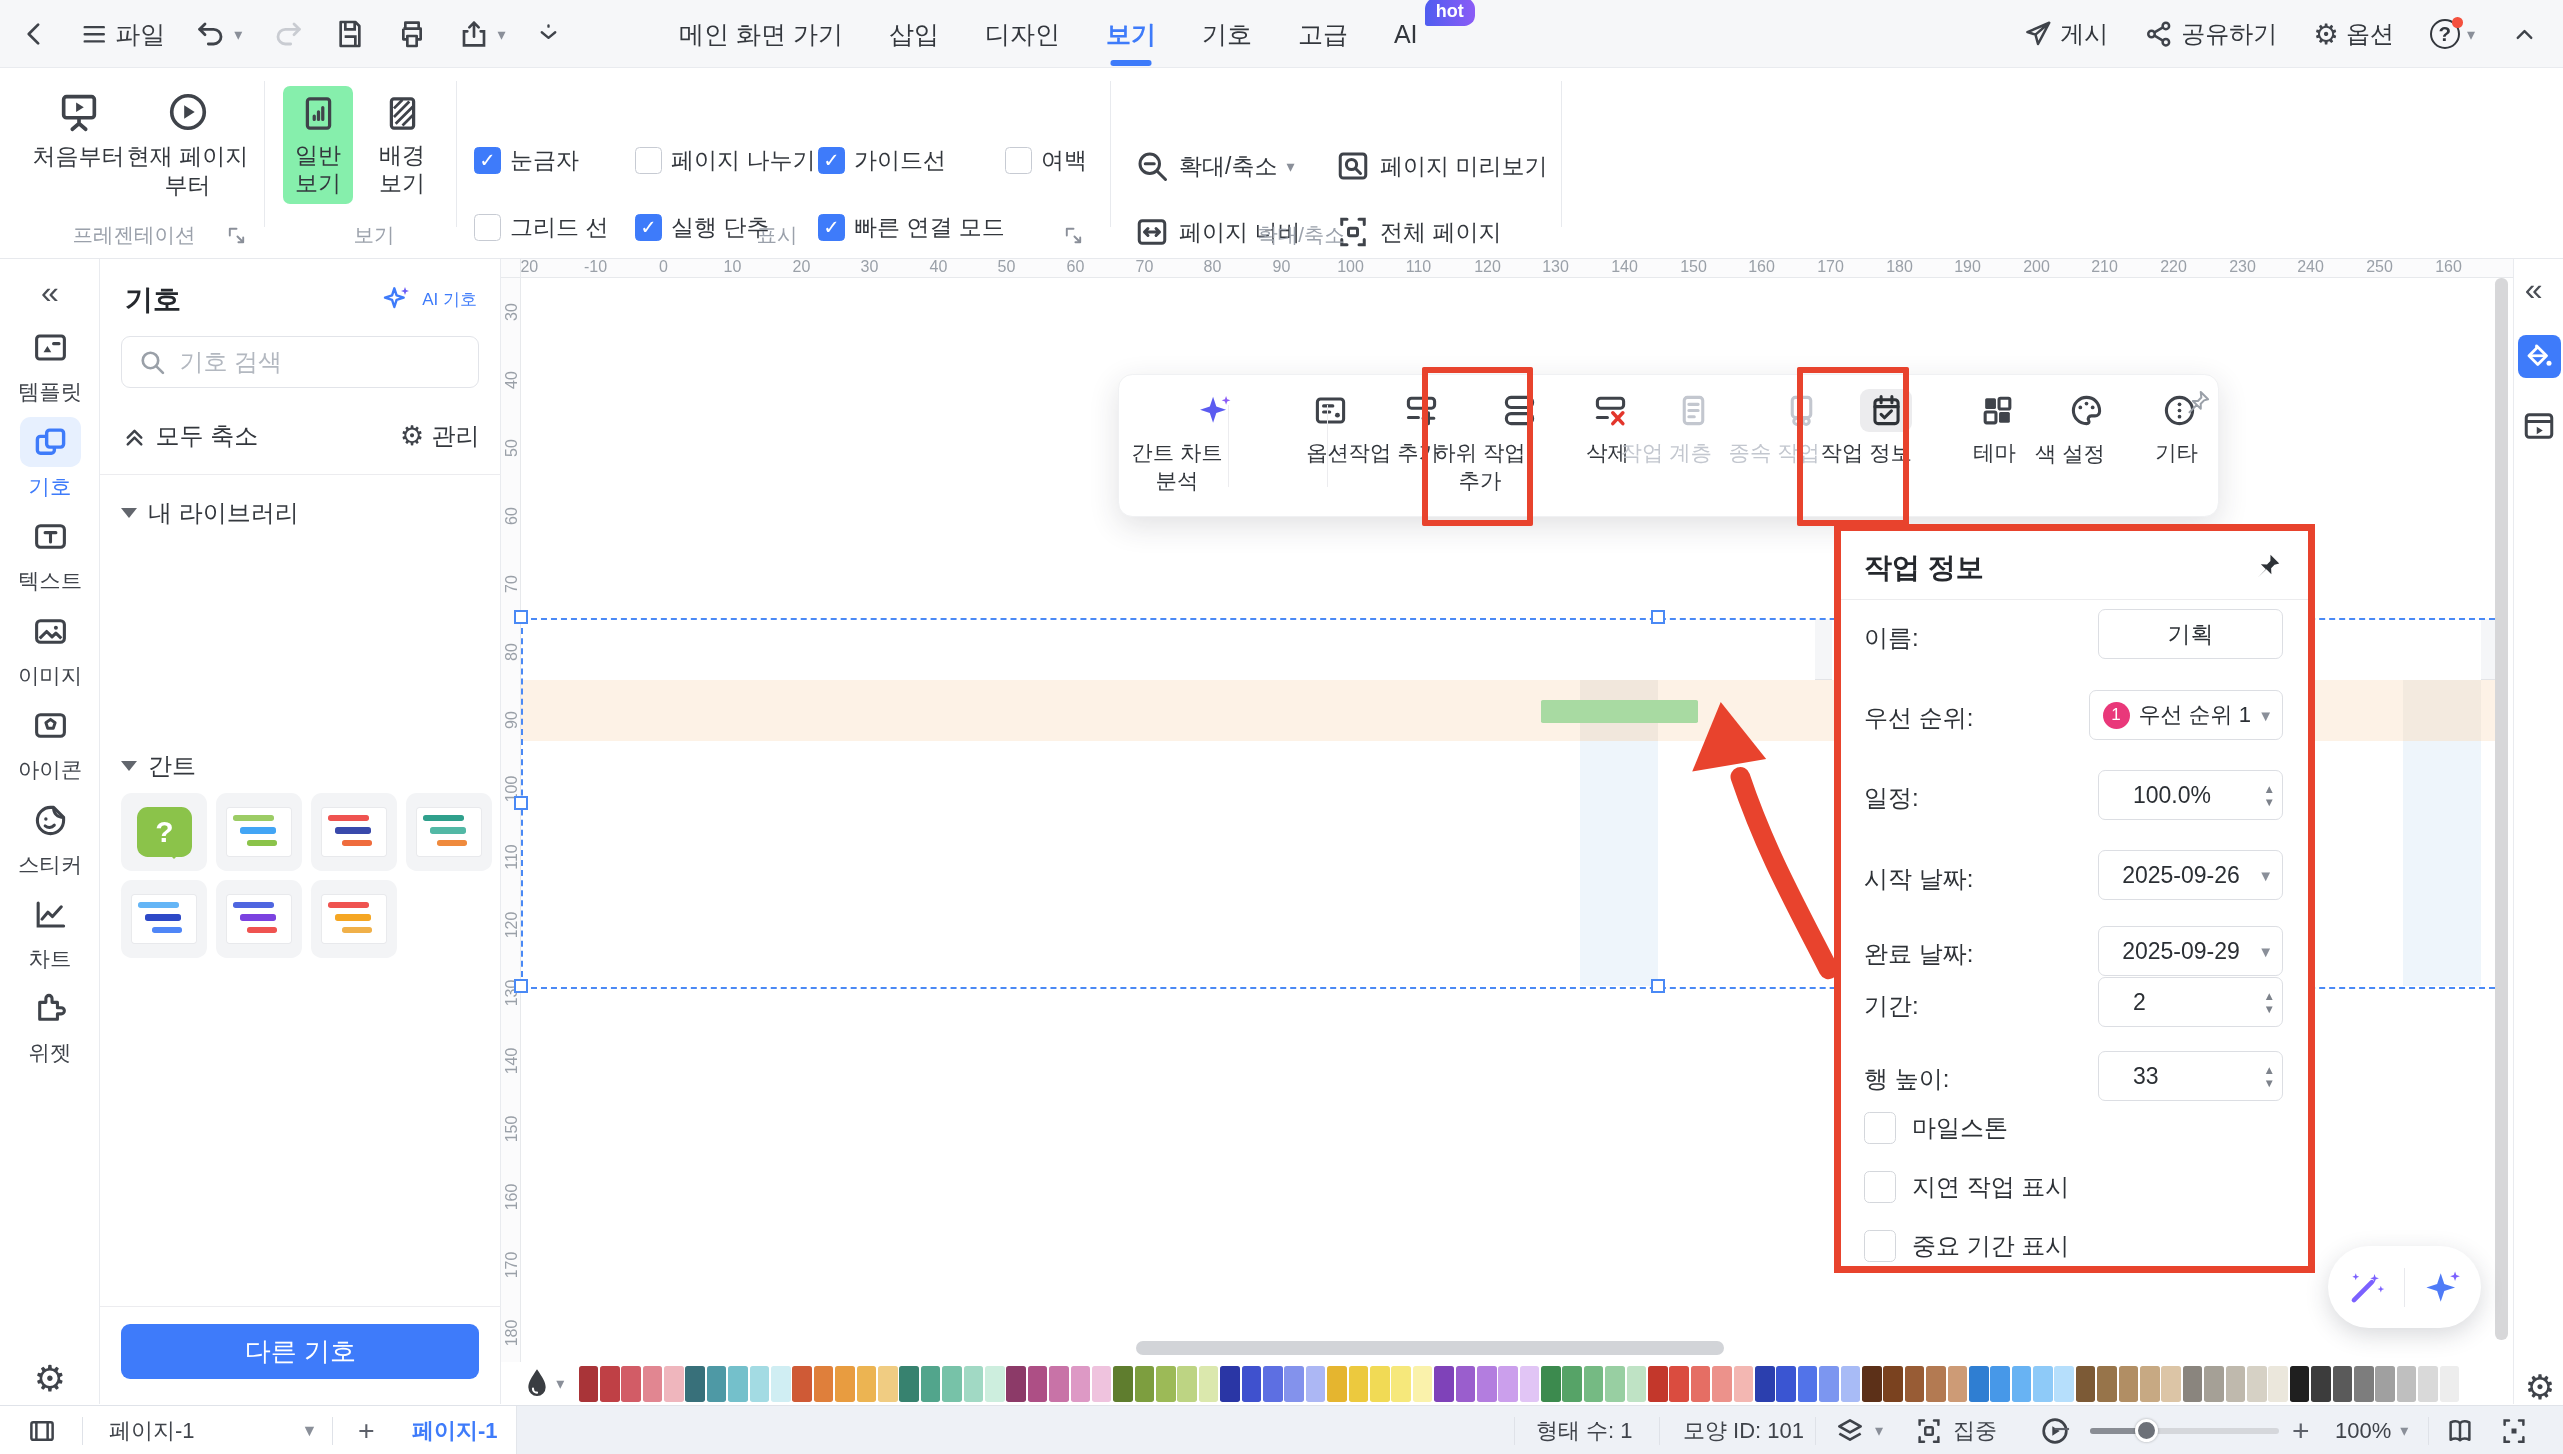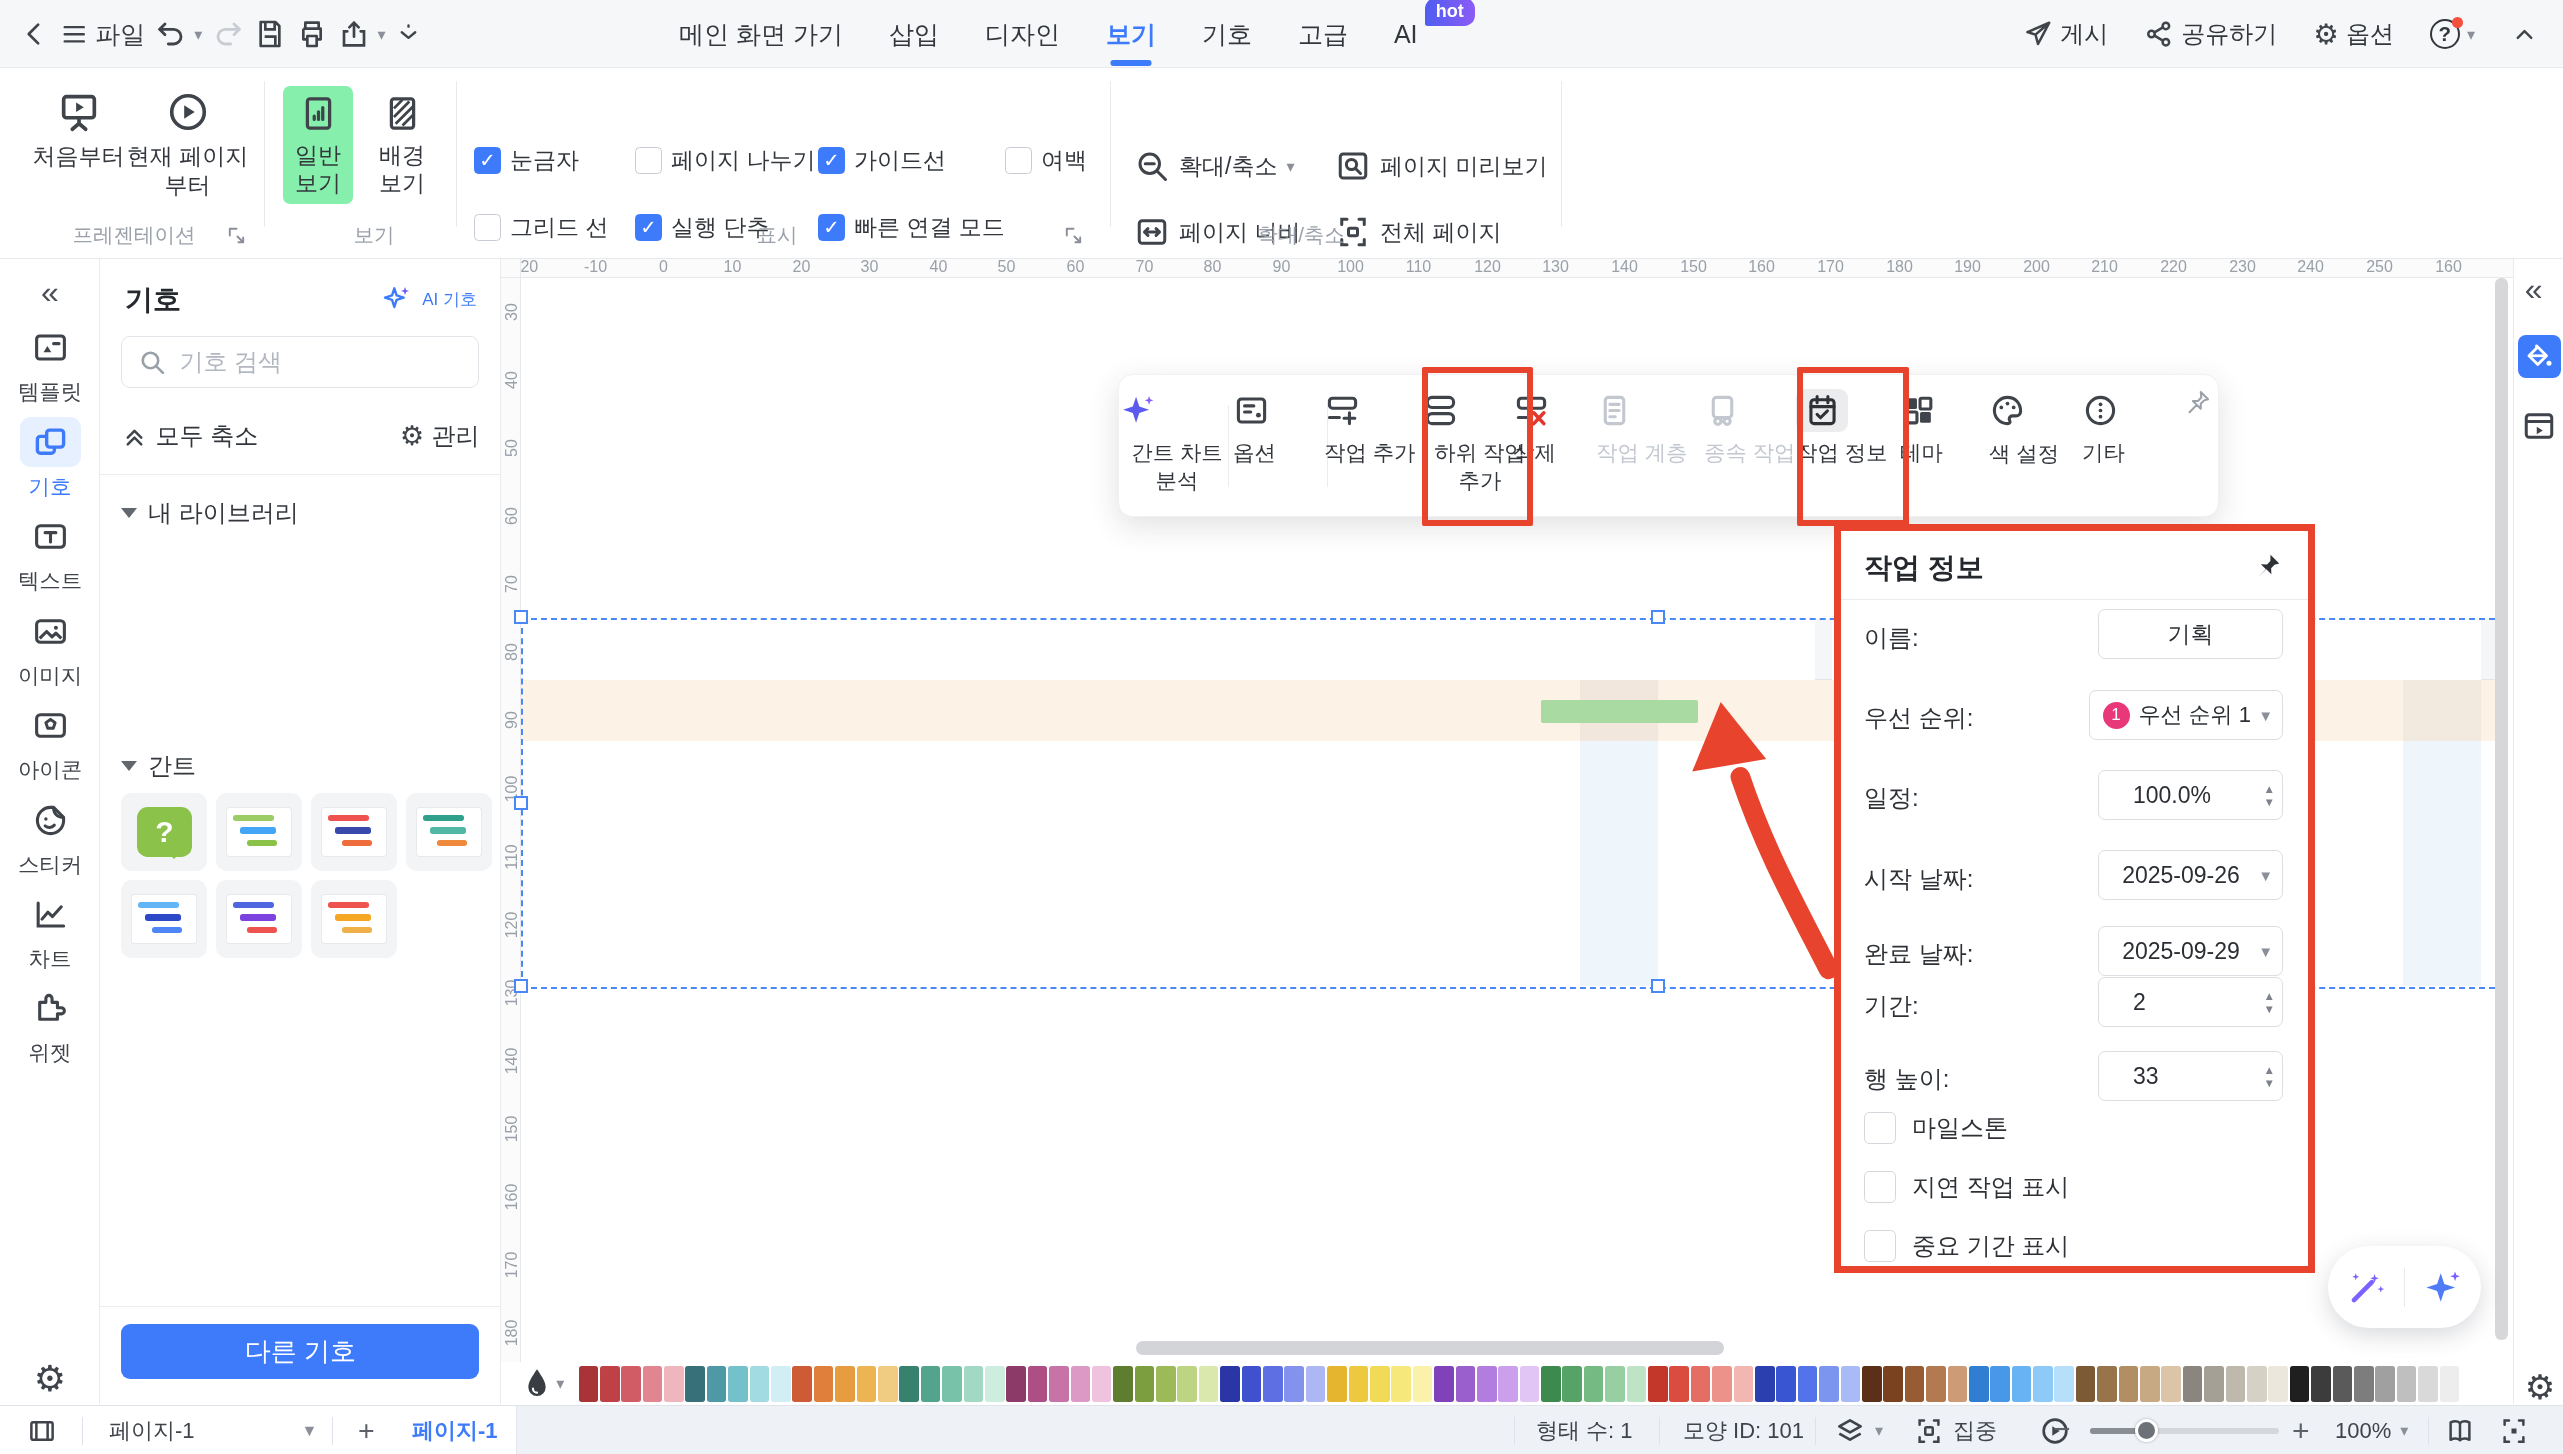--- a/index.html
+++ b/index.html
@@ -5,21 +5,21 @@
   * { margin:0; padding:0; box-sizing:border-box; }
   html,body { width:2563px; height:1454px; }
   body { font-family:"Liberation Sans","DejaVu Sans",sans-serif; color:#3b3e43; background:#fff; }
   #app { position:relative; width:2563px; height:1454px; overflow:hidden; background:#fff; }
   .abs { position:absolute; }
   svg { display:block; }
   .ic { color:#3f434a; }
 
   
   #topbar { left:0; top:0; width:2563px; height:68px; background:#f6f7f9; border-bottom:0.9px solid #e9ebef; z-index:30; }
-  .tb-left { position:absolute; left:19.6px; top:0; height:68px; display:flex; align-items:center; gap:10px; }
+  .tb-left { position:absolute; left:19.6px; top:0; height:68px; display:flex; align-items:center; gap:30px; }
   .tb-menus { position:absolute; left:679px; top:0; height:68px; display:flex; align-items:center; gap:46px; font-size:25px; color:#33373d; }
   .tb-menu { position:relative; cursor:pointer; white-space:nowrap; }
   .tb-menu.active { color:#3e7bfa; font-weight:bold; }
   .tb-menu.active::after { content:""; position:absolute; left:50%; transform:translateX(-50%); bottom:-15px; width:41px; height:5.3px; border-radius:2.7px; background:#3e7bfa; }
   .hot-badge { position:absolute; top:-21.4px; right:-57px; background:linear-gradient(90deg,#4f5df0,#8b5cf6); color:#fff; font-size:18px; padding:2.7px 10.7px 4.5px; border-radius:10.7px 10.7px 10.7px 2.7px; font-weight:bold; }
   .tb-right { position:absolute; right:25px; top:0; height:68px; display:flex; align-items:center; gap:36px; font-size:24px; color:#33373d; }
   .tb-item { display:flex; align-items:center; gap:7.1px; cursor:pointer; }
   .caret { font-size:16px; color:#8a8f99; }
   .help-circle { width:30px; height:30px; border:2.1px solid #33373d; border-radius:50%; display:flex; align-items:center; justify-content:center; font-size:20.5px; font-weight:bold; position:relative; }
   .help-dot { position:absolute; top:-3.6px; right:-5.3px; width:10.7px; height:10.7px; border-radius:50%; background:#f4503e; }
@@ -78,21 +78,21 @@
   .g-rowline { position:absolute; left:521px; width:1974px; height:0.9px; background:#ededee; }
   .g-vline { position:absolute; top:619px; height:367px; width:0.9px; background:#ededee; }
   .g-dayline { position:absolute; top:680px; height:307px; width:0.9px; background:#f0f1f3; }
   .month-band { position:absolute; top:619px; height:30px; background:#f5f6f8; border-bottom:0.9px solid #ececee; font-size:22px; color:#2e3237; }
   .day-cell { position:absolute; top:650px; width:39px; height:30px; background:#f5f6f8; border-bottom:0.9px solid #e3e4e7; display:flex; align-items:center; justify-content:center; font-size:21.4px; color:#2e3237; }
   .sel-handle { position:absolute; width:14.3px; height:14.3px; background:#fff; border:2.2px solid #4a89f5; z-index:7; }
   .dash { position:absolute; z-index:6; }
 
   
   #gtoolbar { left:1118px; top:374px; width:1101px; height:143px; background:#fff; border:0.9px solid #f0f1f3; border-radius:14.3px; box-shadow:0 9px 30px rgba(40,46,60,.14); z-index:10; }
-  .gt-item { position:absolute; top:14.3px; width:116px; display:flex; flex-direction:column; align-items:flex-start; gap:7.1px; font-size:21.4px; color:#33373d; line-height:28px; text-align:center; cursor:pointer; }
+  .gt-item { position:absolute; top:14.3px; width:116px; display:flex; flex-direction:column; align-items:flex-end; gap:7.1px; font-size:21.4px; color:#33373d; line-height:28px; text-align:center; cursor:pointer; }
   .gt-item.disabled { color:#c3c7cf; }
   .gt-icon { height:43px; display:flex; align-items:center; justify-content:center; }
   .gt-active-bg { background:#ececee; border-radius:9px; width:52px; }
   .gt-div { position:absolute; top:30px; height:82px; width:0.9px; background:#ececef; }
 
   
   .red-box { position:absolute; border:6.2px solid #e8432d; z-index:12; border-radius:1.8px; }
 
   
   #taskpanel { left:1834px; top:524px; width:481px; height:749px; background:#fff; border:7.1px solid #e8432d; z-index:15; }

